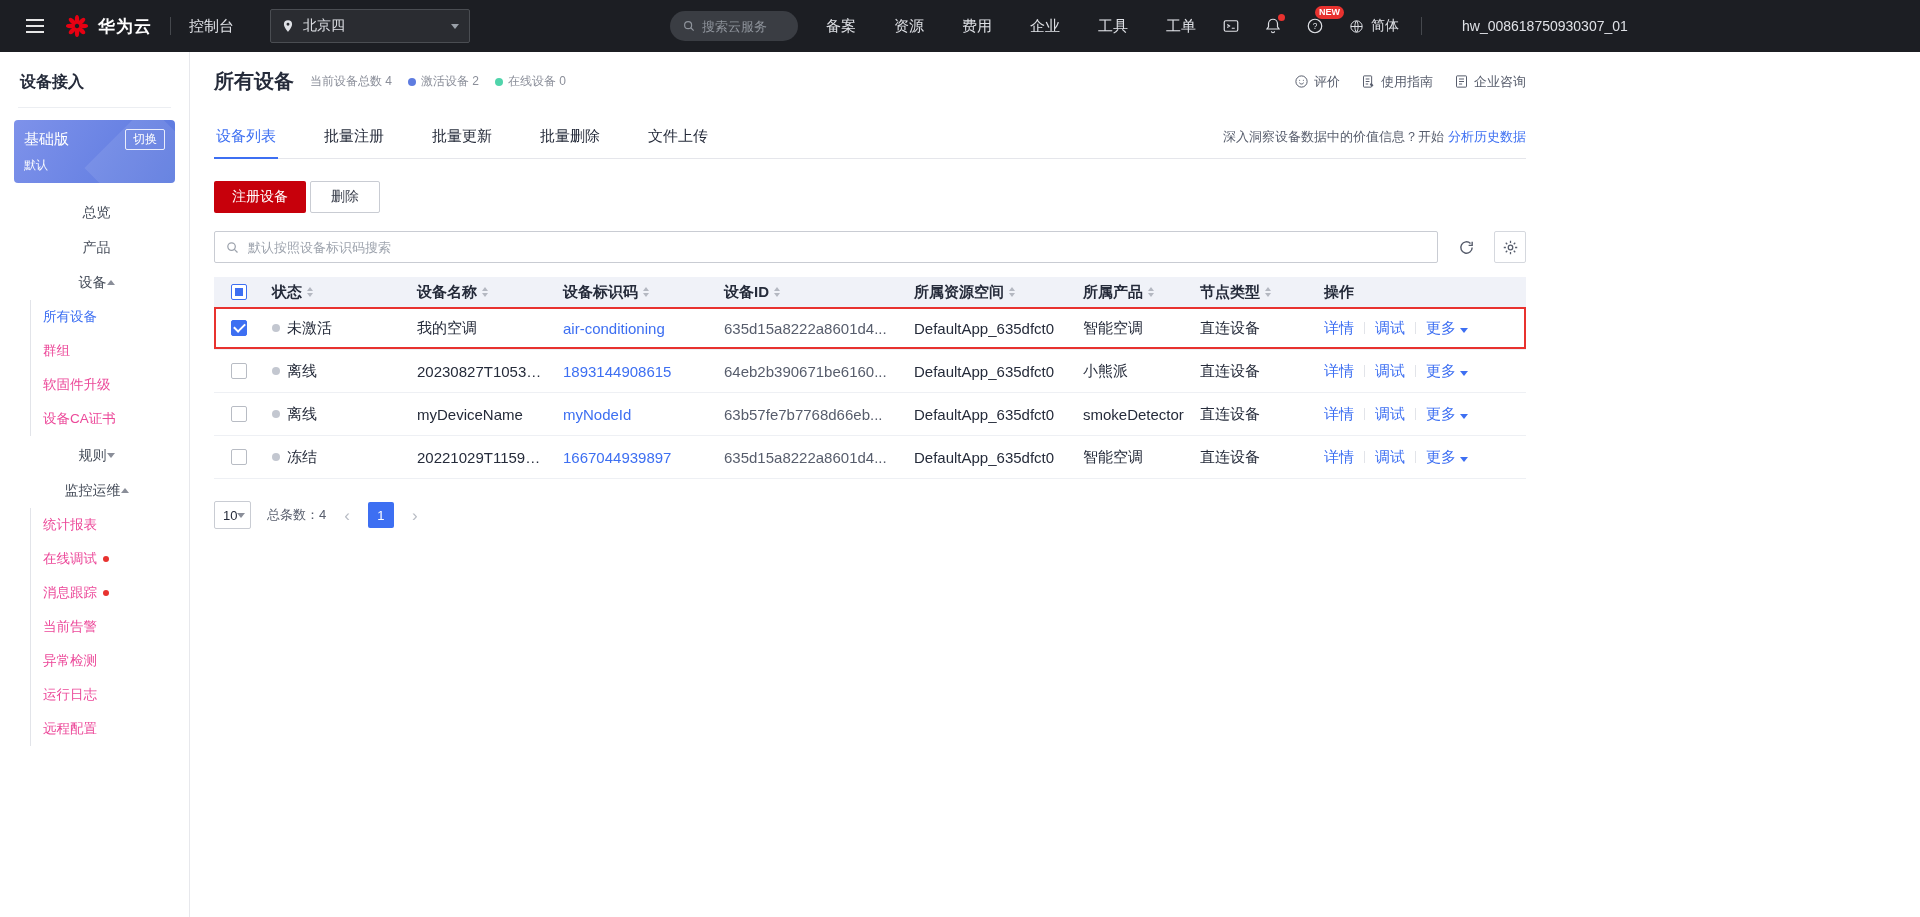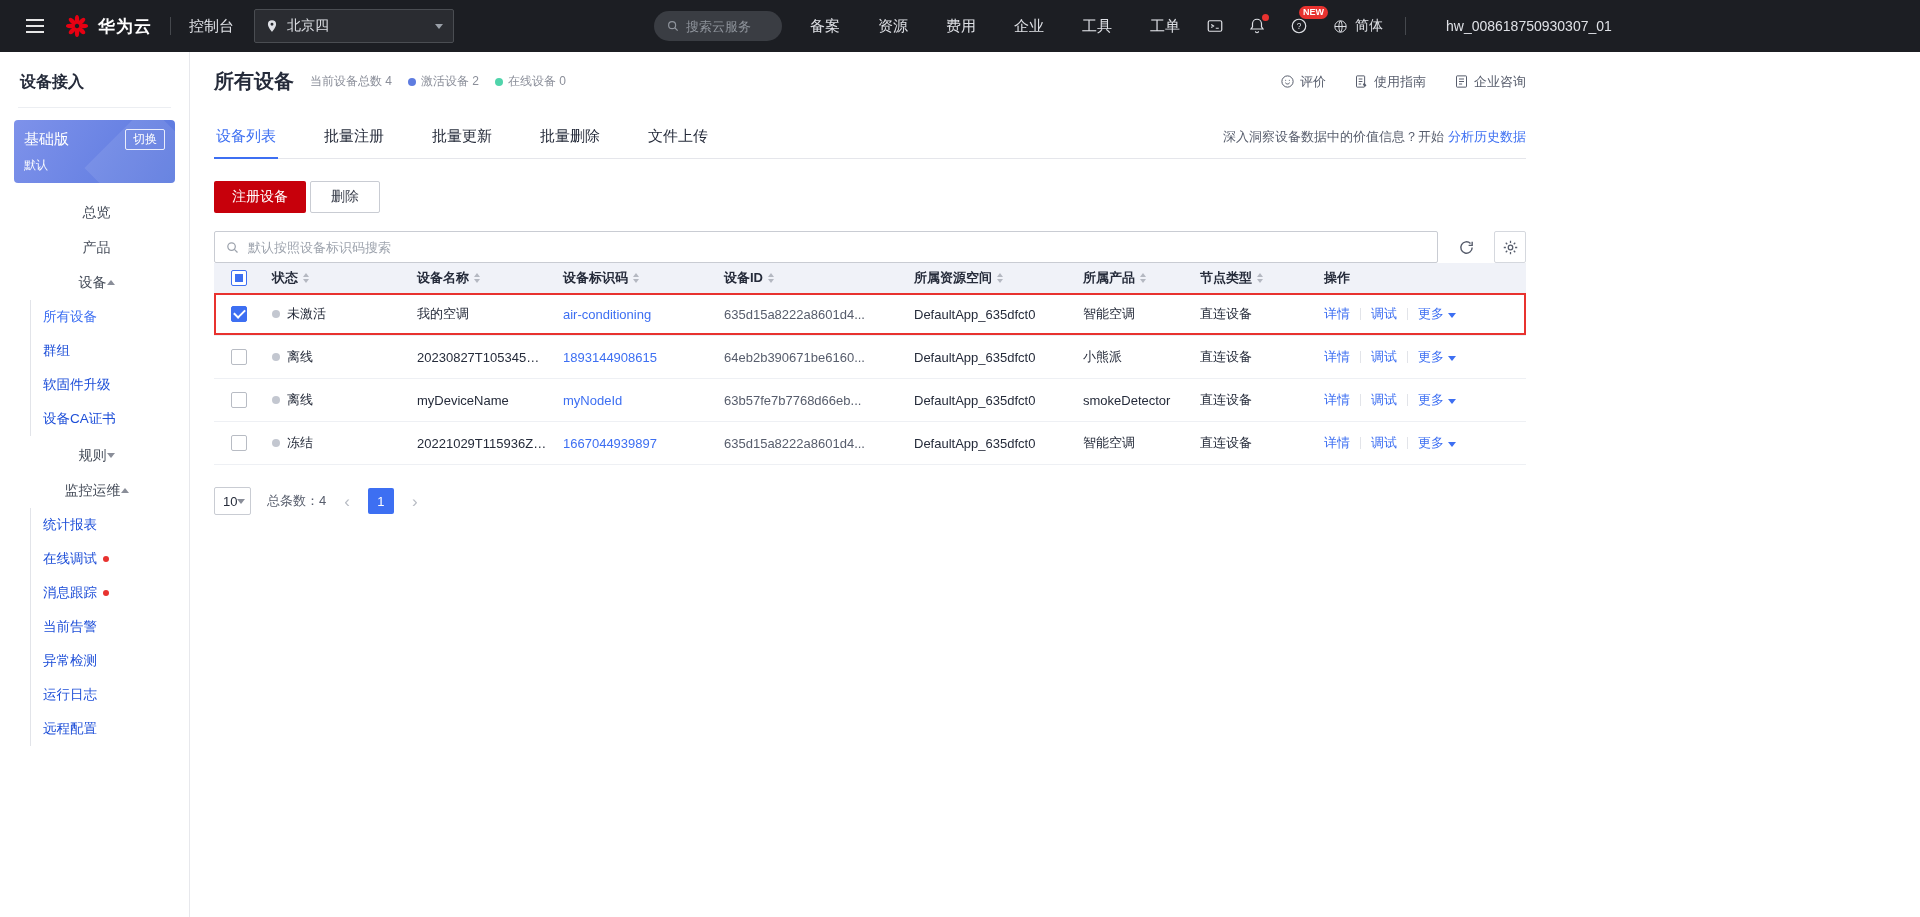--- a/index.html
+++ b/index.html
@@ -7,21 +7,21 @@
   body{font-family:"Liberation Sans","DejaVu Sans",sans-serif;background:#fff;color:#252b3a;font-size:14px}
 
   
   .topbar{height:52px;background:#1c1e23;display:flex;align-items:center;padding:0 22px;color:#dfe1e6;flex-wrap:nowrap}
   .hamburger{display:inline-flex;flex-direction:column;gap:4px;cursor:pointer;padding:4px}
   .hamburger i{width:18px;height:2px;background:#e6e6e6;display:block}
   .brand{display:flex;align-items:center;gap:8px;margin-left:16px;cursor:pointer}
   .brand b{font-size:17px;color:#fff;letter-spacing:1px;white-space:nowrap}
   .tb-divider{width:1px;height:18px;background:#45484d;margin:0 18px;flex:none}
   .tb-link{color:#dfe1e6;font-size:15px;text-decoration:none;cursor:pointer;white-space:nowrap}
-  .region-select{margin-left:20px;width:200px;height:34px;background:#2a2c31;border:1px solid #4a4d52;border-radius:2px;color:#dfe1e6;display:flex;align-items:center;gap:8px;padding:0 10px;font-size:14px;cursor:pointer;flex:none}
+  .region-select{margin-left:36px;width:200px;height:34px;background:#2a2c31;border:1px solid #4a4d52;border-radius:2px;color:#dfe1e6;display:flex;align-items:center;gap:8px;padding:0 10px;font-size:14px;cursor:pointer;flex:none}
   .region-select .grow{flex:1;text-align:left}
   .tb-search{margin-left:200px;width:128px;height:30px;border-radius:15px;background:#3a3d43;display:flex;align-items:center;gap:6px;padding:0 12px;flex:none}
   .tb-search input{background:transparent;border:0;outline:0;color:#dfe1e6;width:84px;font-size:13px}
   .tb-search input::placeholder{color:#8f949c}
   .tb-nav{display:flex;gap:38px;margin-left:28px;flex:none}
   .tb-nav a{color:#dfe1e6;font-size:15px;text-decoration:none;cursor:pointer;white-space:nowrap}
   .tb-icons{display:flex;align-items:center;gap:24px;margin-left:26px;flex:none}
   .tb-icon{position:relative;display:inline-flex;align-items:center;cursor:pointer}
   .bell-dot{position:absolute;top:-3px;right:-3px;width:7px;height:7px;border-radius:50%;background:#e8322f}
   .new-badge{position:absolute;top:-11px;left:9px;background:#e8322f;color:#fff;font-size:9px;font-weight:bold;padding:1px 4px;border-radius:7px;line-height:1.2}
@@ -34,39 +34,39 @@
   
   .sidebar{width:190px;border-right:1px solid #e7e8ec;padding-top:14px;flex:none;background:#fff}
   .sb-title{font-size:16px;font-weight:bold;margin:0 18px 12px;padding:6px 2px 14px;border-bottom:1px solid #eceef2;color:#252b3a}
   .edition{margin:0 14px 12px;border-radius:4px;background:linear-gradient(120deg,#7e92ea,#5a78df);color:#fff;padding:9px 10px;position:relative;overflow:hidden;cursor:pointer}
   .edition::after{content:"";position:absolute;right:-18px;bottom:-30px;width:90px;height:90px;background:rgba(255,255,255,.09);transform:rotate(45deg)}
   .ed-top{display:flex;align-items:center;justify-content:space-between;font-size:15px}
   .switch-chip{border:1px solid rgba(255,255,255,.85);background:transparent;color:#fff;font-size:12px;padding:1px 7px;border-radius:2px;cursor:pointer}
   .ed-sub{font-size:12px;margin-top:7px;opacity:.95}
   .sb-item{display:flex;align-items:center;justify-content:center;height:35px;padding:0 16px 0 20px;font-size:14px;color:#454c59;cursor:pointer;text-decoration:none}
   .sb-children{margin:0 0 2px 30px;border-left:1px solid #e2e4e9}
-  .sb-child{display:flex;align-items:center;height:34px;padding-left:12px;font-size:13.5px;color:#1d4ed8;cursor:pointer;text-decoration:none}
+  .sb-child{display:flex;align-items:center;height:34px;padding-left:12px;font-size:13.5px;color:#ec4899;cursor:pointer;text-decoration:none}
   .sb-child.active{color:var(--accent,#3d6ff2)}
   .reddot{width:6px;height:6px;border-radius:50%;background:#e8322f;margin-left:6px;flex:none}
   .caret{width:0;height:0;border-left:4px solid transparent;border-right:4px solid transparent;display:inline-block}
   .caret.up{border-bottom:5px solid #8a8e99}
   .caret.dn{border-top:5px solid #8a8e99}
   .caret.accent{border-top-color:var(--accent,#3d6ff2);margin-left:4px}
 
   
   .main{flex:1;padding:16px 0 0 24px;background:#fff}
   .main-inner{width:1312px}
   .page-header{display:flex;align-items:center;justify-content:space-between}
   .ph-left{display:flex;align-items:center}
   .page-title{font-size:20px;font-weight:bold;color:#252b3a}
   .stat{display:inline-flex;align-items:center;font-size:12px;color:#8a8e99;margin-left:16px}
   .dot{width:8px;height:8px;border-radius:50%;margin-right:5px}
   .dot.blue{background:var(--active-dot,#5e7ce0)}
   .dot.green{background:var(--online-dot,#50d4ab)}
-  .ph-right{display:flex;align-items:flex-end;gap:28px}
+  .ph-right{display:flex;align-items:flex-end;gap:21px}
   .ph-right a{display:inline-flex;align-items:center;gap:5px;font-size:13px;color:#575d6c;text-decoration:none;cursor:pointer}
 
   .tabbar{display:flex;align-items:flex-end;justify-content:space-between;margin-top:24px;border-bottom:1px solid #e5e6eb}
   .tabs{display:flex;gap:44px}
   .tab{font-size:15px;color:#252b3a;padding:8px 2px 12px;cursor:pointer;position:relative;white-space:nowrap}
   .tab.active{color:var(--accent,#3d6ff2)}
   .tab.active::after{content:"";position:absolute;left:0;right:0;bottom:-1px;height:2px;background:var(--accent,#3d6ff2)}
   .insight{font-size:13px;color:#575d6c;padding-bottom:12px;white-space:nowrap}
   .insight a{color:var(--accent,#3d6ff2);text-decoration:none;cursor:pointer;margin-left:4px}
 
@@ -75,21 +75,21 @@
   .btn-default{background:#fff;border:1px solid #c9ccd3;color:#3a3f4c;height:32px;padding:0 20px;font-size:14px;border-radius:2px;cursor:pointer}
 
   .search-row{margin-top:18px;display:flex;align-items:center;gap:12px}
   .search-box{flex:1;height:32px;border:1px solid #c9ccd3;border-radius:2px;display:flex;align-items:center;gap:8px;padding:0 10px;background:#fff}
   .search-box input{flex:1;border:0;outline:0;font-size:13px;color:#333;background:transparent}
   .search-box input::placeholder{color:#9da3ad}
   .icon-btn{width:32px;height:32px;display:inline-flex;align-items:center;justify-content:center;background:#fff;cursor:pointer;border:0;flex:none}
   .icon-btn.bordered{border:1px solid #d5d8de;border-radius:2px}
 
   
-  .table{font-size:13px}
+  .table{margin-top:14px;font-size:15px}
   .thead{display:flex;align-items:center;background:#f0f2f8;height:30px;font-weight:bold;color:#252b3a}
   .thead .cell{display:flex;align-items:center}
   .trow{display:flex;align-items:center;height:43px;border-bottom:1px solid #eef0f4;background:#fff;cursor:pointer}
   .trow.selected{box-shadow:inset 0 0 0 2px var(--annotation-red,#e8322f)}
   .cell{padding:0 8px;overflow:hidden;white-space:nowrap;text-overflow:ellipsis;flex:none}
   .c-check{width:50px;display:flex;justify-content:center}
   .c-status{width:145px}.c-name{width:146px}.c-code{width:161px}.c-id{width:190px}
   .c-space{width:169px}.c-product{width:117px}.c-node{width:124px}
   .c-ops{flex:1;display:flex;align-items:center}
   .link{color:var(--accent,#3d6ff2);text-decoration:none;cursor:pointer}

